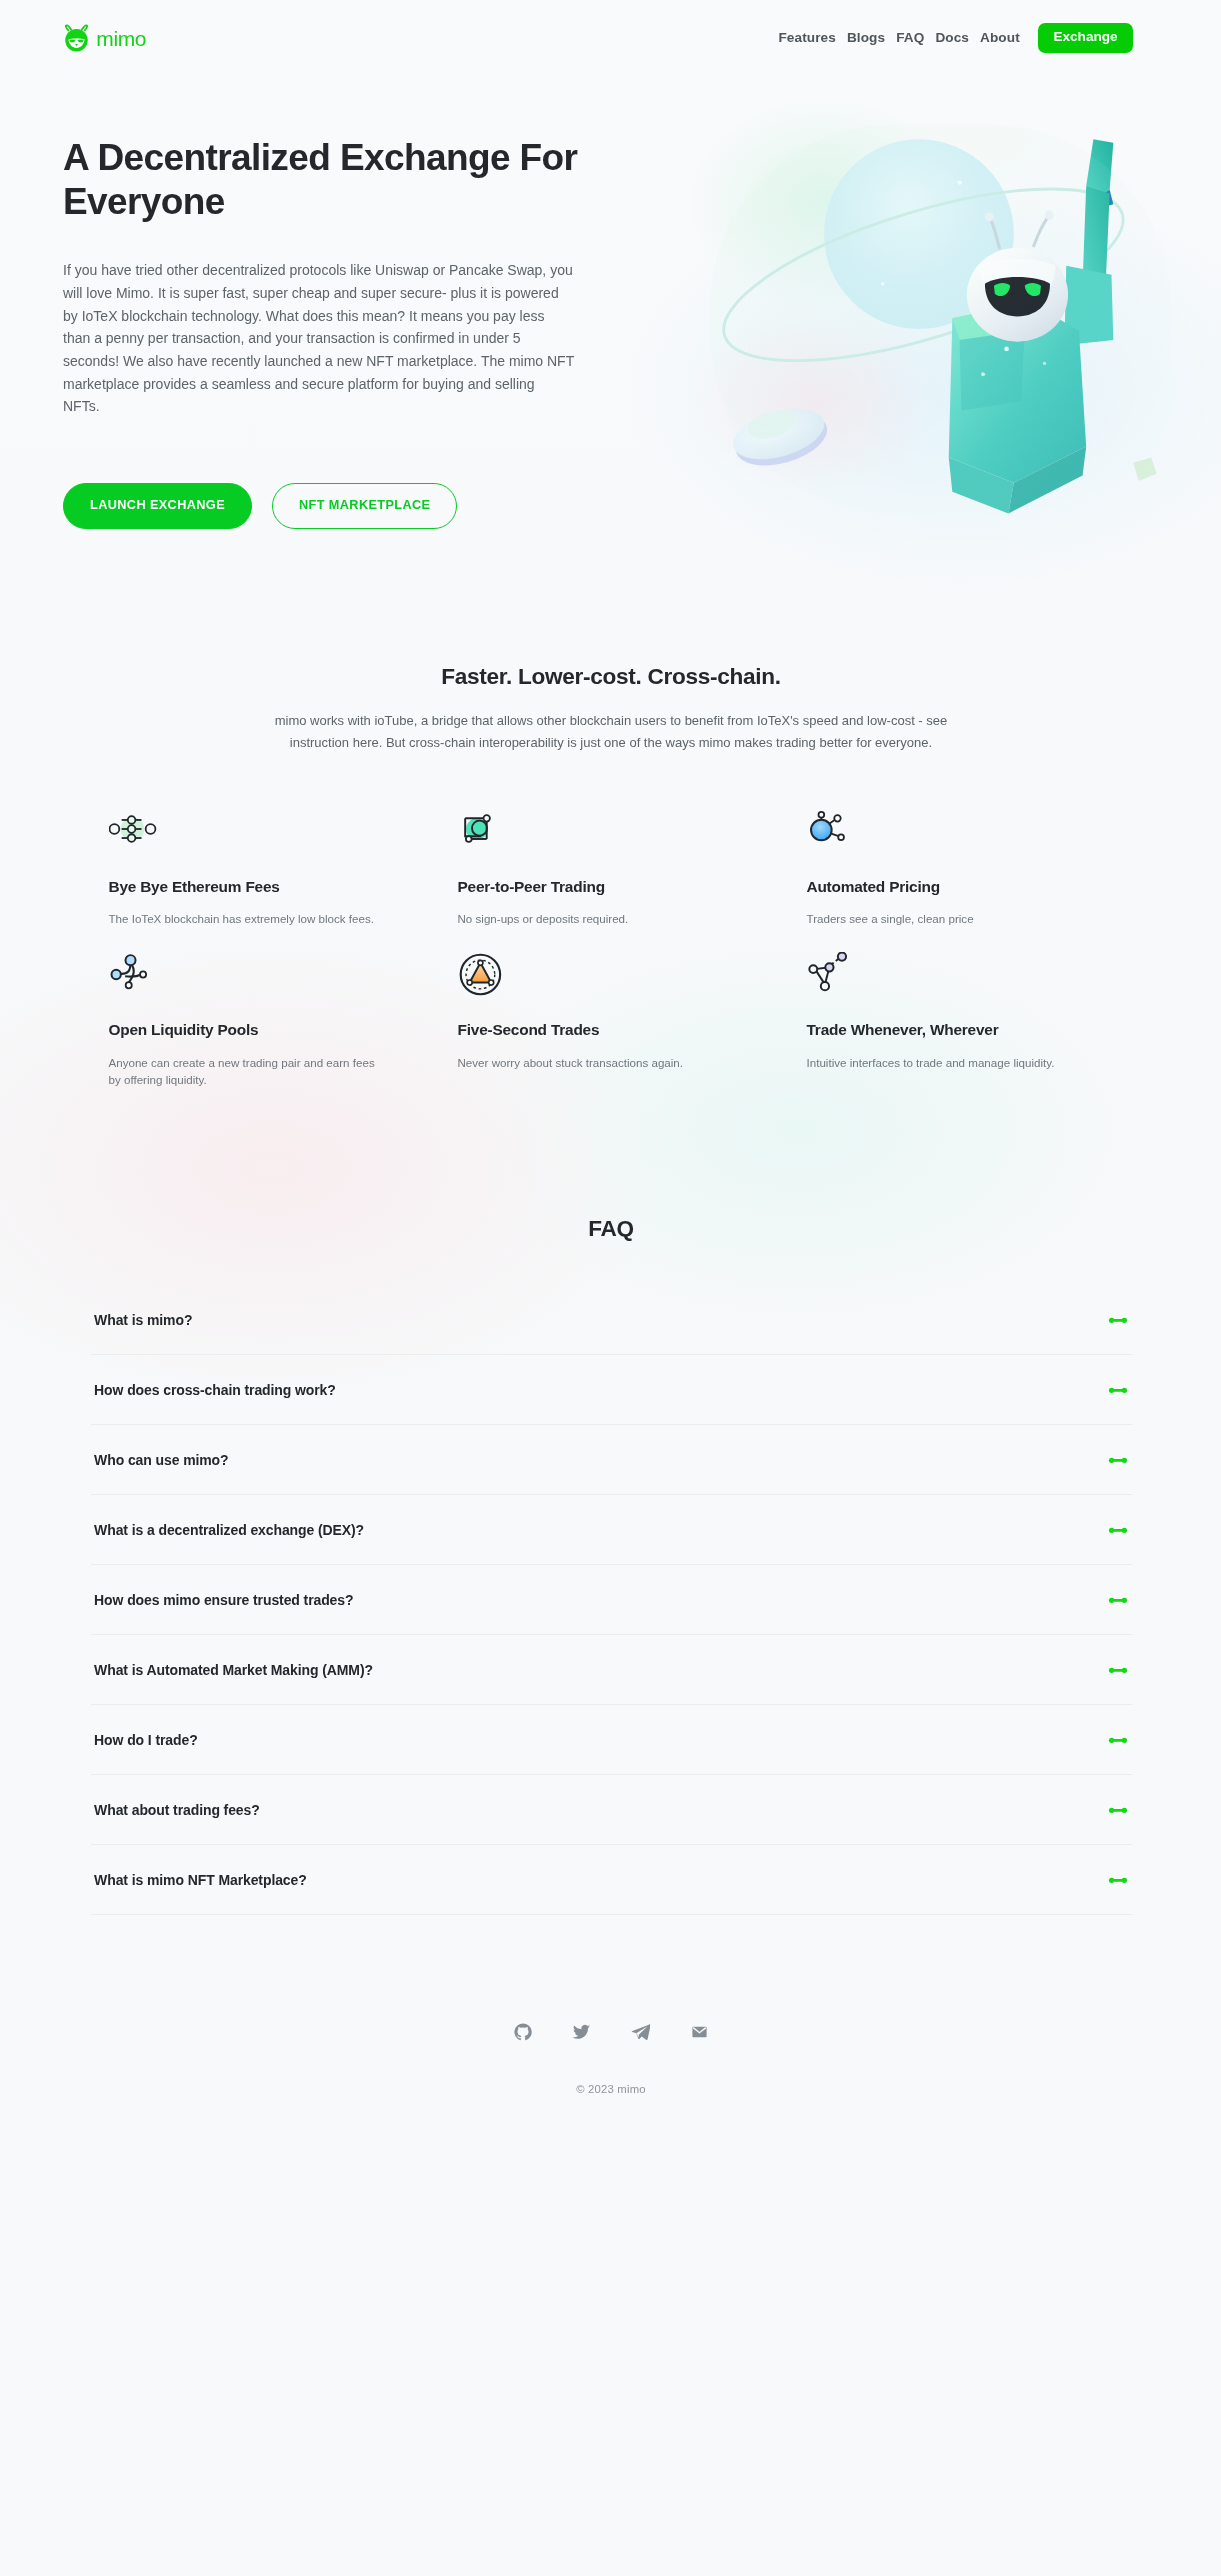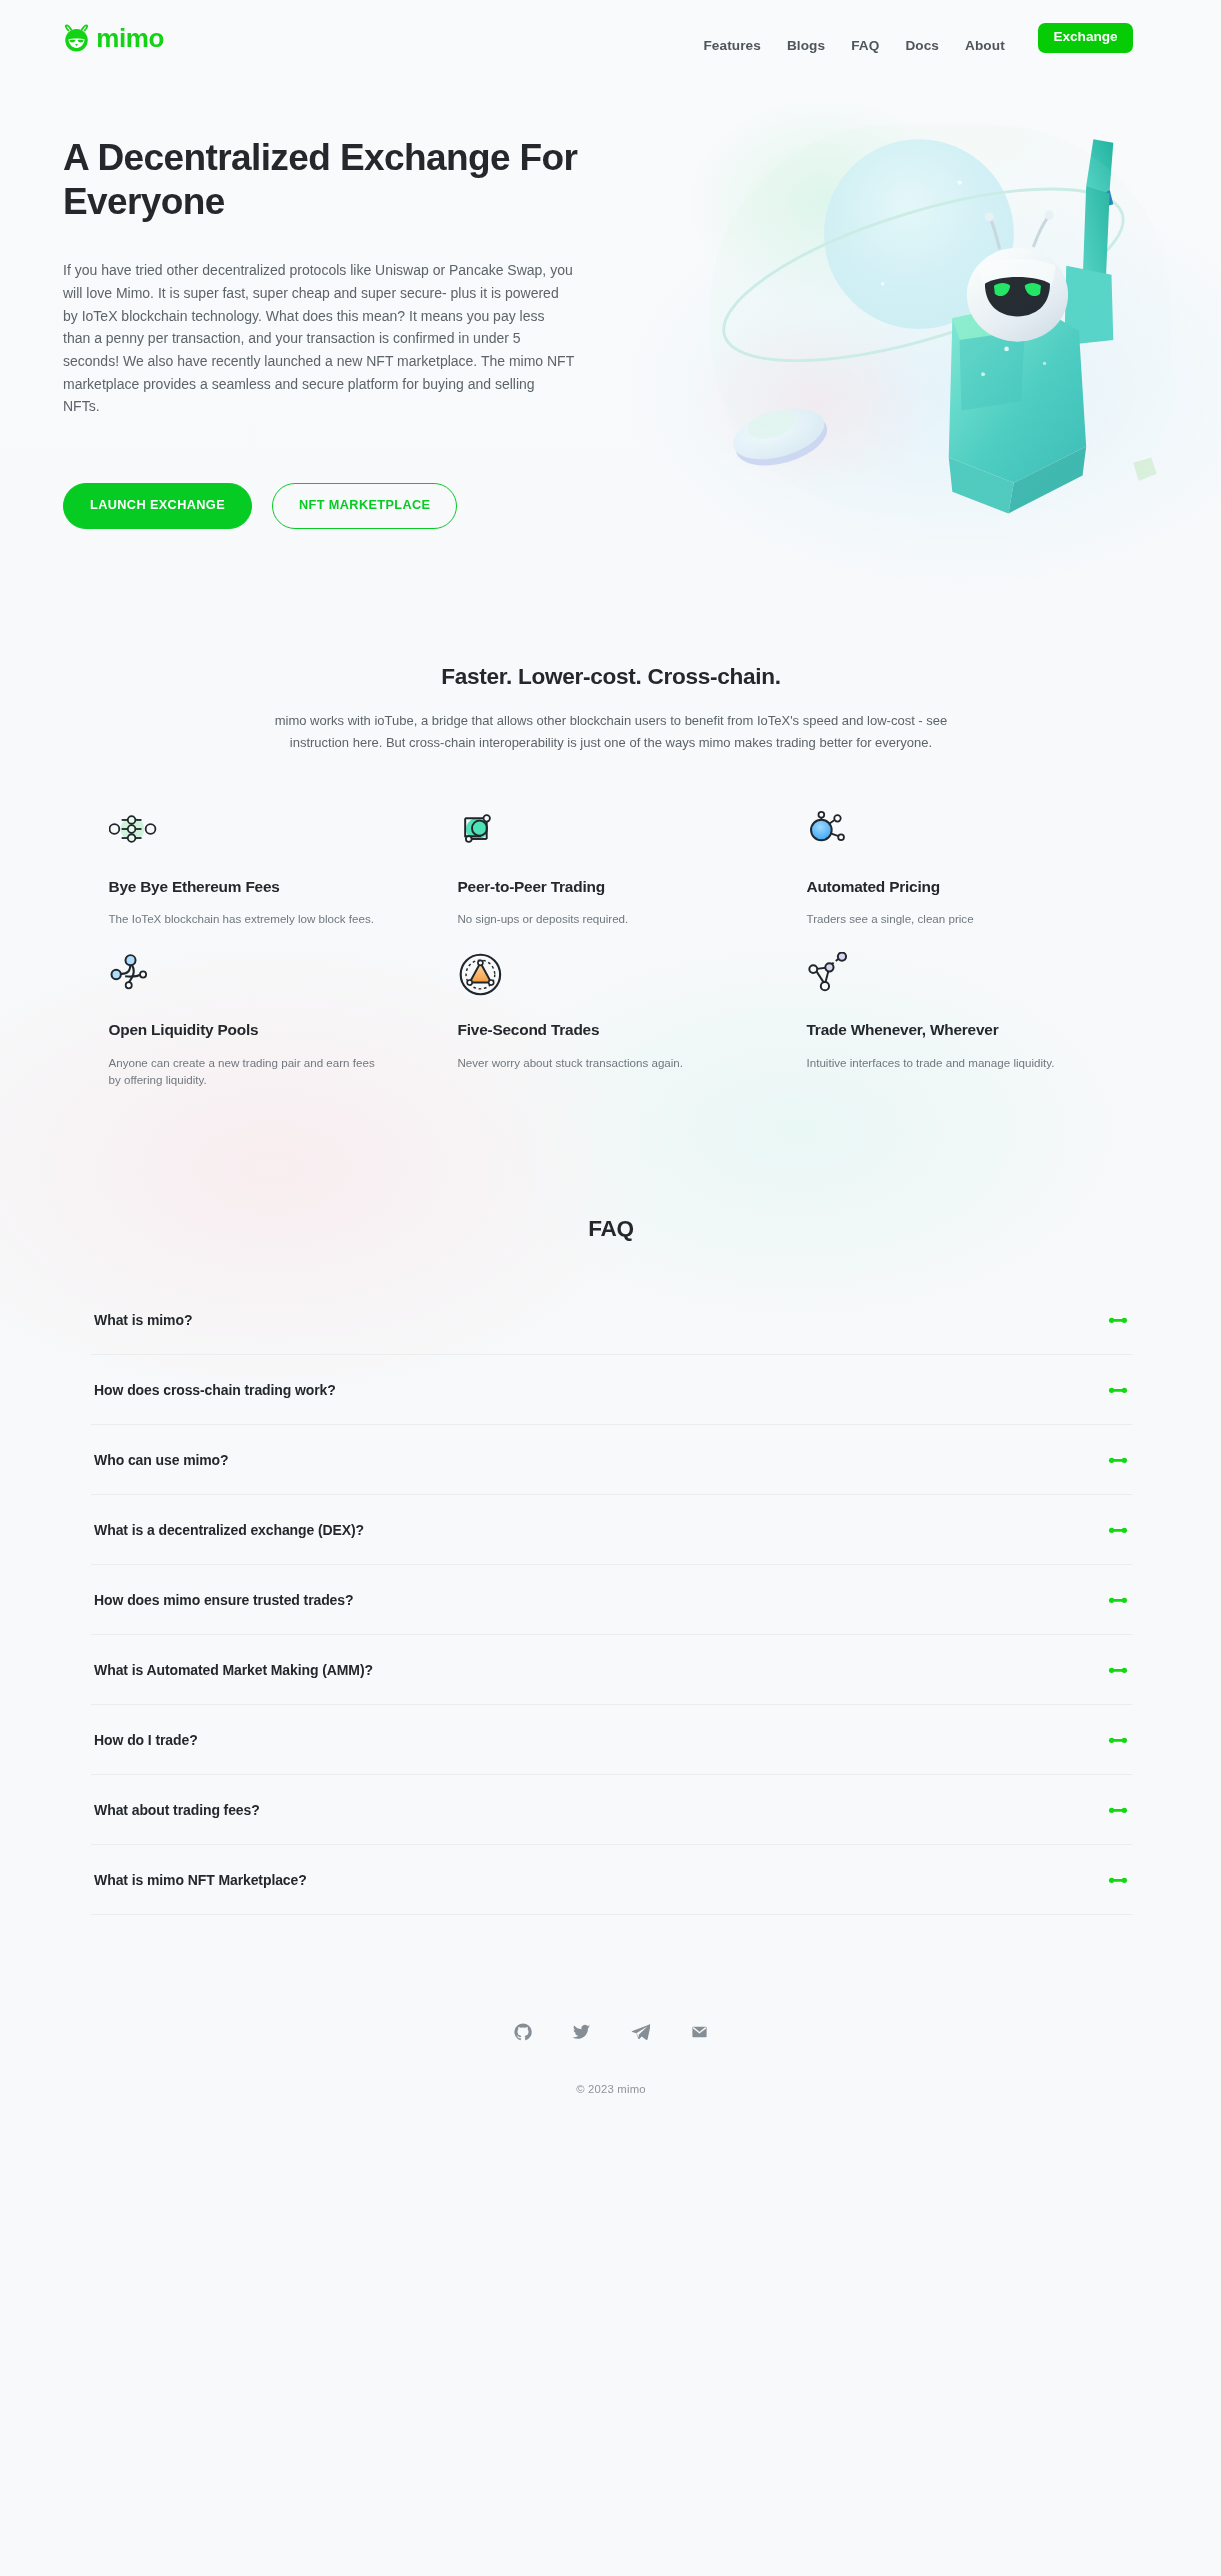--- a/index.html
+++ b/index.html
@@ -35,27 +35,27 @@
     display: flex;
     align-items: center;
     justify-content: space-between;
     padding: 0 89px 0 63px;
     position: relative;
     z-index: 20;
   }
   .brand { display: flex; align-items: center; gap: 6.3px; cursor: pointer; }
   .brand-mark { width: 27px; height: 29px; display: block; }
   .brand-name {
-    font-size: 26px;
-    font-weight: 700;
+    font-size: 21px;
+    font-weight: 400;
     color: #14d314;
     letter-spacing: -0.4px;
     line-height: 1;
   }
-  .nav { display: flex; align-items: flex-end; gap: 26px; }
+  .nav { display: flex; align-items: center; gap: 11px; }
   .nav-link {
     font-size: 13.6px;
     font-weight: 600;
     color: #4e555b;
     text-decoration: none;
     letter-spacing: 0.1px;
     cursor: pointer;
   }
   .exchange-btn {
     background: #05cc05;

